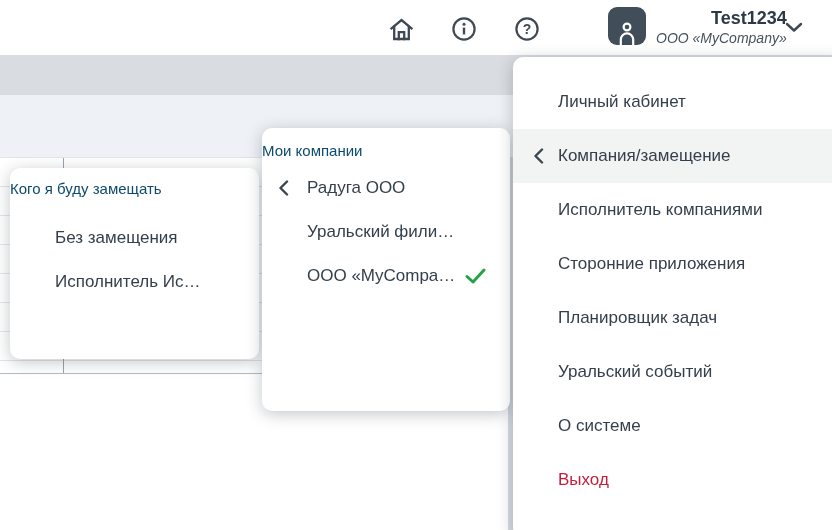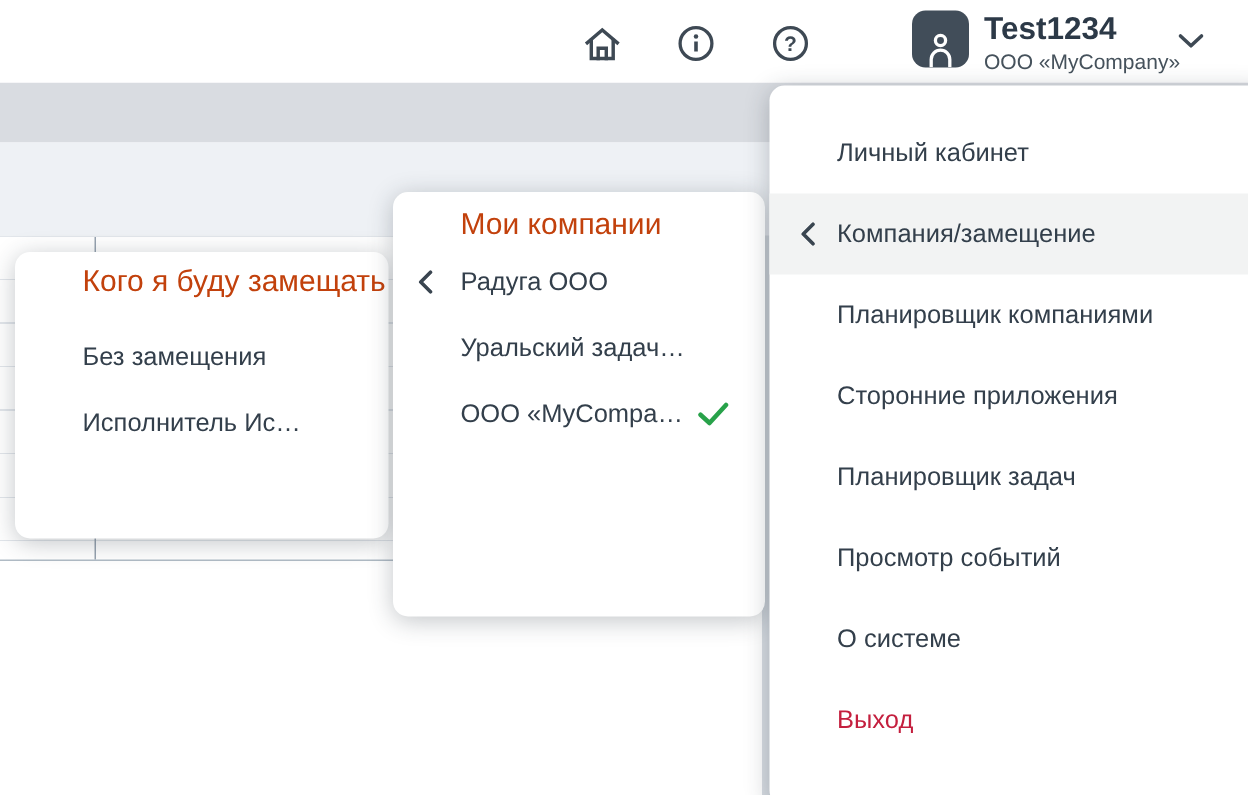--- a/index.html
+++ b/index.html
@@ -10,39 +10,39 @@
     -webkit-font-smoothing:antialiased;
   }
   
   .topbar{position:absolute;left:0;top:0;width:832px;height:55px;background:#ffffff;z-index:1;}
   .topbar-icon{position:absolute;top:15px;width:28px;height:28px;display:flex;align-items:center;justify-content:center;cursor:pointer;}
   .tb-home{left:387px;}
   .tb-info{left:450px;}
   .tb-help{left:513px;}
   .avatar{position:absolute;left:608px;top:7px;width:38px;height:38px;border-radius:9px;background:#414d59;overflow:hidden;display:flex;align-items:flex-end;justify-content:center;}
   .user-block{position:absolute;left:656px;top:8px;line-height:1.15;cursor:pointer;}
-  .user-name{font-size:21px;font-weight:700;color:#2c3947;}
-  .user-company{font-size:14px;color:#46525c;margin-top:1px;}
+  .user-name{font-size:18px;font-weight:700;color:#2c3947;text-align:right;}
+  .user-company{font-size:14px;color:#46525c;margin-top:1px;font-style:italic;}
   .tb-caret{position:absolute;left:785px;top:18px;width:18px;height:18px;display:flex;align-items:center;justify-content:center;cursor:pointer;}
 
   
   .band-dark{position:absolute;left:0;top:55px;width:832px;height:40px;background:#d9dce1;}
   .band-light{position:absolute;left:0;top:95px;width:832px;height:62px;background:#eef1f5;}
   .bg-table{position:absolute;left:0;top:157px;width:832px;height:215px;background:#ffffff;
     border-top:1px solid #e2e6eb;border-bottom:1px solid #b0bbc5;
     background-image:repeating-linear-gradient(to bottom,transparent 0px,transparent 28px,#e2e6eb 28px,#e2e6eb 29px);}
   .bg-table::before{content:"";position:absolute;left:63px;top:0;bottom:0;width:1px;background:#97a3b0;}
   .bg-right{position:absolute;left:508px;top:157px;width:324px;height:373px;background:#d7dce2;}
 
   
   .menu{position:absolute;background:#ffffff;border-radius:10px;
     box-shadow:0 3px 16px rgba(40,50,62,.28);}
   .menu-sub{padding-top:4px;}
-  .menu-header{height:32px;display:flex;align-items:center;padding-left:45px;
-    font-size:20px;color:#c2410c;white-space:nowrap;}
+  .menu-header{height:32px;display:flex;align-items:center;
+    font-size:15px;color:#0c4a6e;white-space:nowrap;}
   .menu-item{position:relative;display:flex;align-items:center;padding-left:45px;
     font-size:17px;color:#333f4b;white-space:nowrap;overflow:hidden;cursor:pointer;}
   .menu-item.hl{background:#f2f3f3;}
   .menu-item.danger{color:#c41f3e;}
   .chev{position:absolute;left:16px;top:50%;margin-top:-8px;width:11px;height:16px;}
   .menu-main .chev{left:20px;}
   .check{position:absolute;right:24px;top:50%;margin-top:-8px;width:21px;height:16px;}
 
   .menu-subst{left:10px;top:168px;width:249px;height:187px;z-index:2;}
   .menu-subst .menu-item{height:44px;align-items:flex-end;}
@@ -126,21 +126,21 @@
   <div class="menu-header">Мои компании</div>
   <div class="menu-item">
     <span class="chev">
       <svg width="11" height="16" viewBox="0 0 11 16" fill="none" stroke="#3a4550" stroke-width="2.4" stroke-linecap="round" stroke-linejoin="round">
           <polyline points="9,1.5 2.5,8 9,14.5"></polyline>
         </svg>
     </span>
     <span>Радуга ООО</span>
   </div>
   <div class="menu-item">
-    <span>Уральский задач…</span>
+    <span>Уральский фили…</span>
   </div>
   <div class="menu-item">
     <span>ООО «MyCompa…</span>
     <span class="check">
       <svg width="21" height="16" viewBox="0 0 21 16" fill="none" stroke="#28a24a" stroke-width="3" stroke-linecap="round" stroke-linejoin="round">
           <polyline points="2,8.5 8,14 19,2"></polyline>
         </svg>
     </span>
   </div>
 </div>
@@ -151,30 +151,30 @@
   </div>
   <div class="menu-item hl">
     <span class="chev">
       <svg width="11" height="16" viewBox="0 0 11 16" fill="none" stroke="#3a4550" stroke-width="2.4" stroke-linecap="round" stroke-linejoin="round">
           <polyline points="9,1.5 2.5,8 9,14.5"></polyline>
         </svg>
     </span>
     <span>Компания/замещение</span>
   </div>
   <div class="menu-item">
-    <span>Планировщик компаниями</span>
+    <span>Исполнитель компаниями</span>
   </div>
   <div class="menu-item">
     <span>Сторонние приложения</span>
   </div>
   <div class="menu-item">
     <span>Планировщик задач</span>
   </div>
   <div class="menu-item">
-    <span>Просмотр событий</span>
+    <span>Уральский событий</span>
   </div>
   <div class="menu-item">
     <span>О системе</span>
   </div>
   <div class="menu-item danger">
     <span>Выход</span>
   </div>
 </div>
 
 </body></html>

